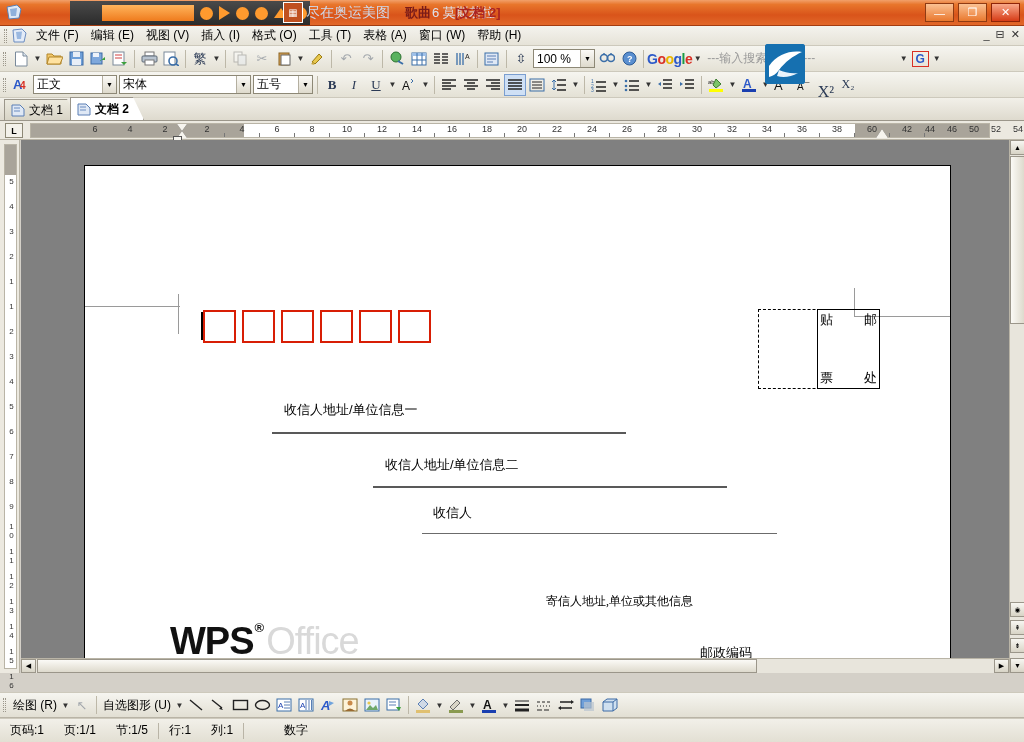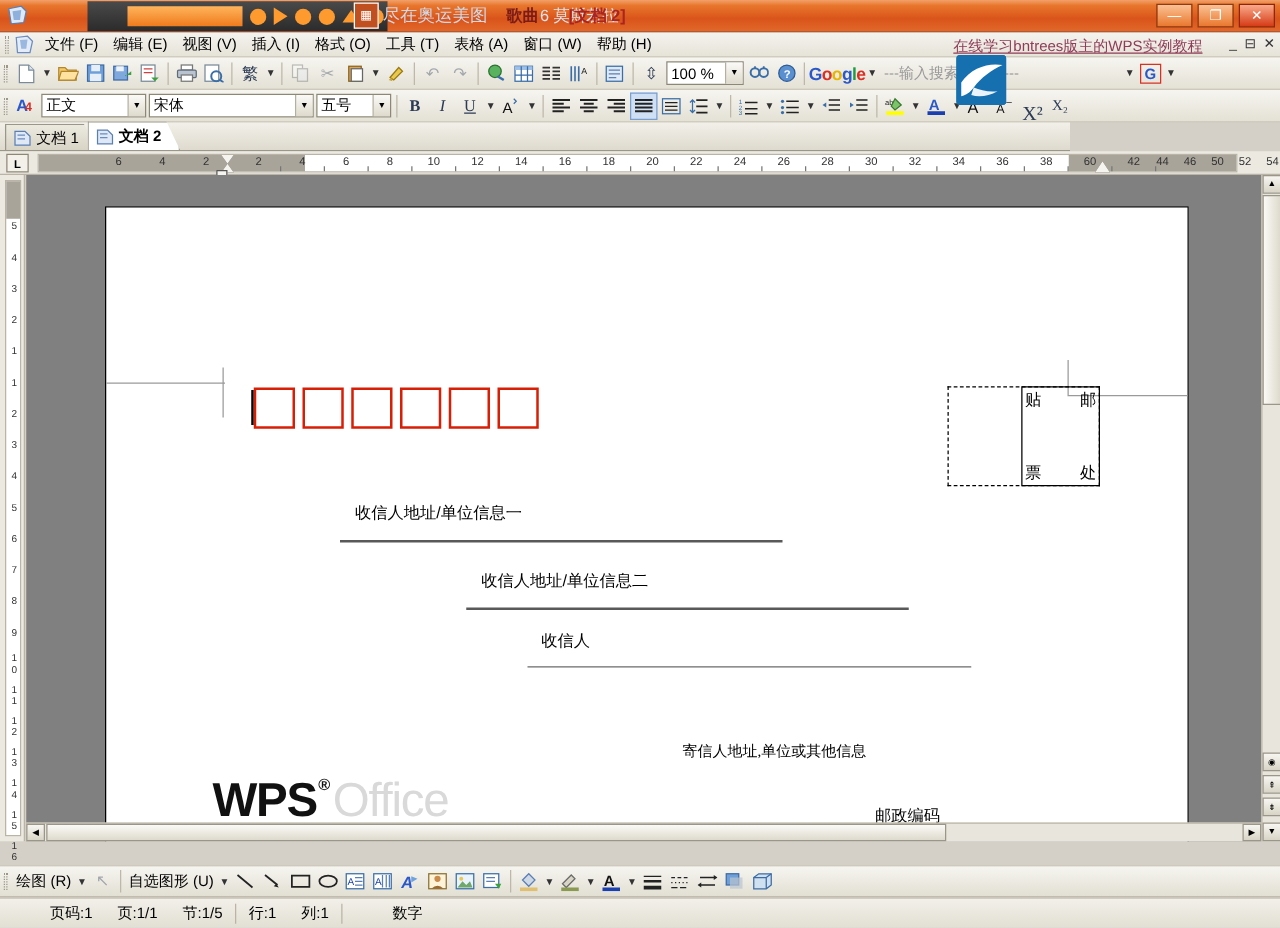--- a/index.html
+++ b/index.html
@@ -125,21 +125,21 @@
   .google-logo { font-size: 14px; font-weight: bold; letter-spacing: -0.5px; user-select: none; }
   .google-logo .b { color: #2b58c9; } .google-logo .r { color: #d93025; }
   .google-logo .y { color: #e8b500; } .google-logo .g { color: #1a9c44; }
   .bird {
     position: absolute; left: 765px; top: 44px; width: 40px; height: 40px;
     background: #1670b0; border-radius: 3px; overflow: hidden; z-index: 30;
   }
 
   
   .doctabs {
-    position: absolute; left: 0; top: 98px; width: 856px; height: 23px;
+    position: absolute; left: 0; top: 98px; width: 1024px; height: 23px;
     background: linear-gradient(to bottom,#f2f0e9,#dedace);
     border-bottom: 1px solid #9b968a;
     display: flex; align-items: flex-end; padding-left: 4px;
   }
   .dtab {
     height: 21px; padding: 0 14px 0 6px; margin-right: -8px;
     display: flex; align-items: center; gap: 4px;
     background: linear-gradient(to bottom,#eceadf,#d8d4c6);
     border: 1px solid #9b968a; border-bottom: none;
     font-size: 12px; cursor: default;
@@ -293,21 +293,21 @@
     border-top: 1px solid #cdc9bc; border-bottom: 1px solid #b9b4a6;
     display: flex; align-items: center; padding-left: 3px;
   }
   .dlabel { font-size: 12px; padding: 0 3px; white-space: nowrap; cursor: default; }
 
   
   .statusbar {
     position: absolute; left: 0; bottom: 0; width: 1024px; height: 24px;
     background: linear-gradient(to bottom,#f2f0e9,#e2dfd3);
     border-top: 1px solid #cdc9bc;
-    display: flex; align-items: center; font-size: 12px; padding-left: 30px;
+    display: flex; align-items: center; font-size: 12px;
   }
   .st-cell { padding: 0 10px; white-space: nowrap; cursor: default; }
   .st-sep { width: 1px; height: 16px; background: #b9b4a6; }
 </style>
 </head>
 <body>
 
 <div id="app">
 
   <div class="titlebar">
@@ -353,21 +353,20 @@
     <div class="menu-item">文件 (F)</div>
     <div class="menu-item">编辑 (E)</div>
     <div class="menu-item">视图 (V)</div>
     <div class="menu-item">插入 (I)</div>
     <div class="menu-item">格式 (O)</div>
     <div class="menu-item">工具 (T)</div>
     <div class="menu-item">表格 (A)</div>
     <div class="menu-item">窗口 (W)</div>
     <div class="menu-item">帮助 (H)</div>
 
-    <div class="tutorial-link">在线学习bntrees版主的WPS实例教程</div>
     <div class="doc-ctrls">
       <span>_</span>
       <span>⊟</span>
       <span>✕</span>
     </div>
   </div>
 
   <div class="toolbar" id="toolbar-standard">
     <div class="grip"></div>
 

